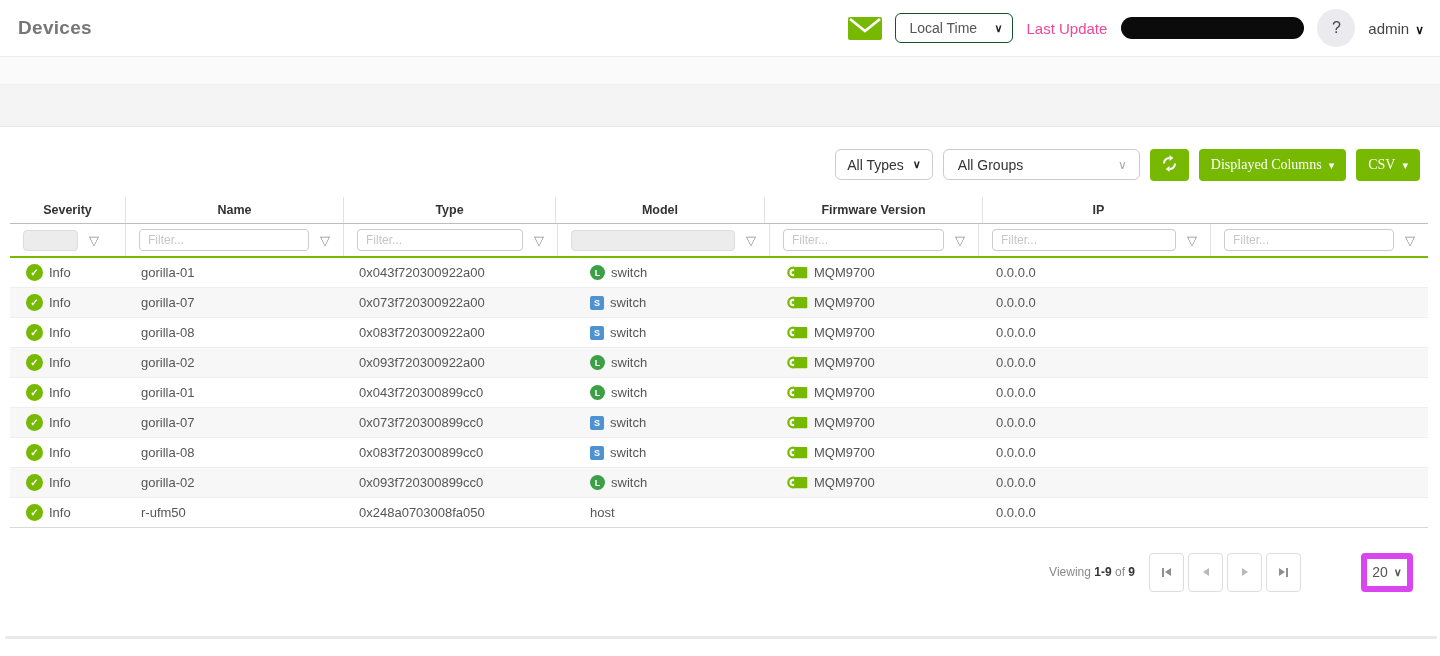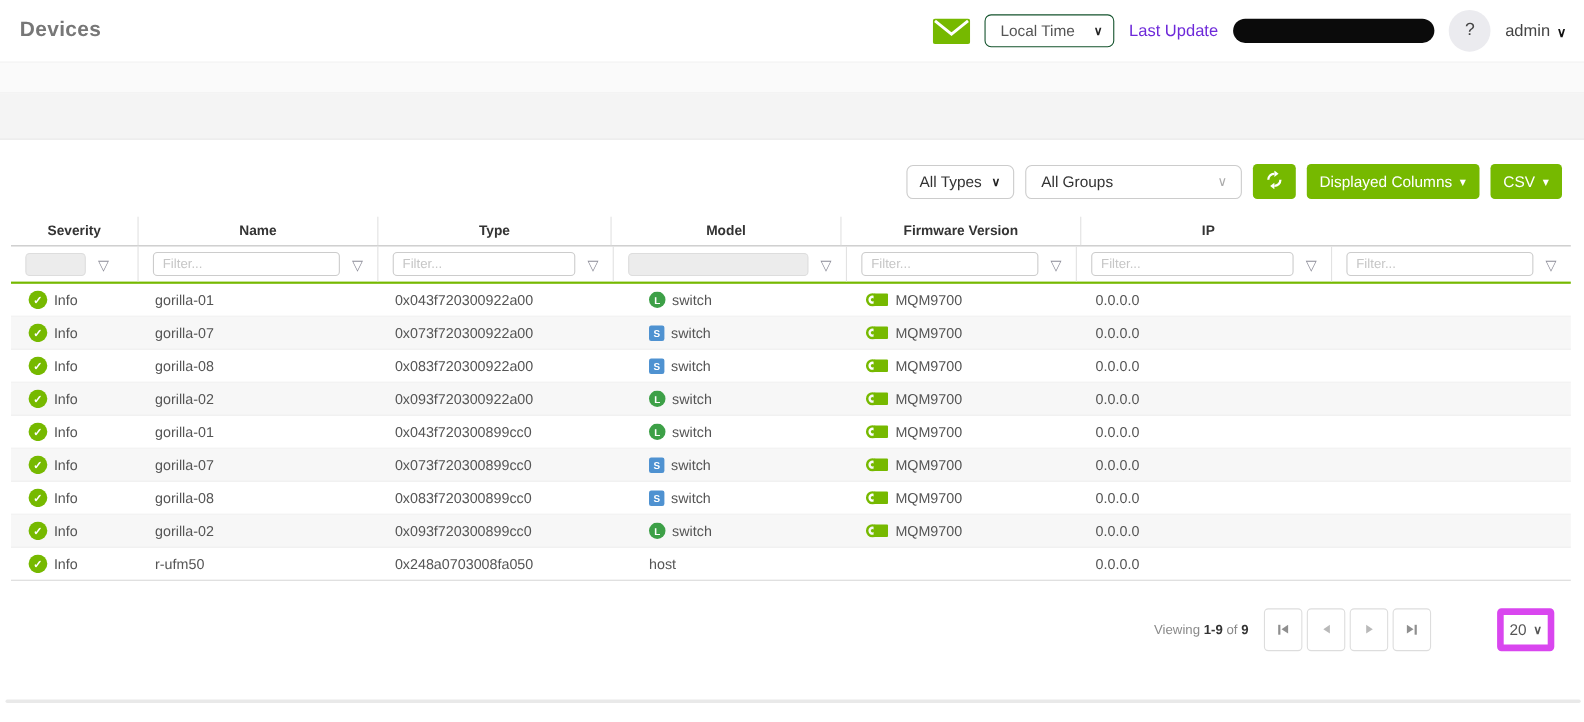--- a/index.html
+++ b/index.html
@@ -9,42 +9,42 @@
   
   .app-header { height: 57px; display: flex; align-items: center; justify-content: space-between;
     padding: 0 16px 0 18px; border-bottom: 1px solid #ededed; background: #fff; }
   .page-title { font-size: 19px; color: #777; font-weight: 700; letter-spacing: .3px; }
   .header-right { display: flex; align-items: center; gap: 13px; }
   .mail-btn { display: inline-flex; align-items: center; cursor: pointer; }
   .tz-select { width: 118px; height: 30px; border: 1px solid #14532d; border-radius: 6px;
     display: flex; align-items: center; justify-content: space-between; padding: 0 10px 0 13px;
     color: #555; font-size: 14px; background: #fff; cursor: pointer; }
   .tz-select .chev { color: #222; font-weight: bold; font-size: 11px; }
-  .last-update { color: #6d28d9; font-size: 15px; white-space: nowrap; }
+  .last-update { color: #ec4899; font-size: 15px; white-space: nowrap; }
   .redacted { width: 183px; height: 22px; background: #0b0b0b; border-radius: 12px; margin-left: 1px; }
   .help-circle { width: 38px; height: 38px; border-radius: 50%; background: #ebebef;
     display: flex; align-items: center; justify-content: center; color: #444; font-size: 16px; cursor: pointer; }
   .user-menu { display: flex; align-items: flex-end; gap: 6px; color: #444; font-size: 15px; cursor: pointer; }
   .user-menu .chev { color: #111; font-weight: bold; font-size: 12px; }
 
   
   .bar1 { height: 28px; background: #fafafa; border-bottom: 1px solid #efefef; }
   .bar2 { height: 42px; background: #f4f4f4; border-bottom: 1px solid #e8e8e8; }
 
   
-  .toolbar { margin-top: 22px; padding-right: 20px; display: flex; align-items: center;
+  .toolbar { margin-top: 22px; padding-right: 20px; display: flex; 
     justify-content: flex-end; gap: 10px; height: 32px; }
   .sel { height: 31px; border: 1px solid #ccc; border-radius: 6px; background: #fff;
     display: flex; align-items: center; font-size: 14px; color: #333; cursor: pointer; }
   .sel-types { padding: 0 11px; gap: 9px; }
   .sel-types .chev { color: #222; font-weight: bold; font-size: 11px; }
   .sel-groups { width: 197px; padding: 0 12px 0 14px; justify-content: space-between; }
   .sel-groups .chev { color: #aaa; font-size: 12px; }
   .g-btn { height: 32px; background: #76b900; border: none; border-radius: 4px; color: #fff;
-    font-size: 14px; font-family: Liberation Sans, sans-serif; display: inline-flex; align-items: center; gap: 7px;
+    font-size: 14px; font-family: Liberation Serif, serif; display: inline-flex; align-items: center; gap: 7px;
     padding: 0 12px; cursor: pointer; }
   .g-btn .caret { font-size: 11px; }
   .refresh-btn { width: 39px; justify-content: center; padding: 0; }
 
   
   .dev-table { margin: 16px 12px 0 10px; }
   .tr { display: flex; }
   .c-sev { width: 115px; } .c-name { width: 218px; } .c-guid { width: 214px; }
   .c-type { width: 212px; } .c-model { width: 209px; } .c-ip { width: 232px; } .c-fw { width: 218px; }
 

